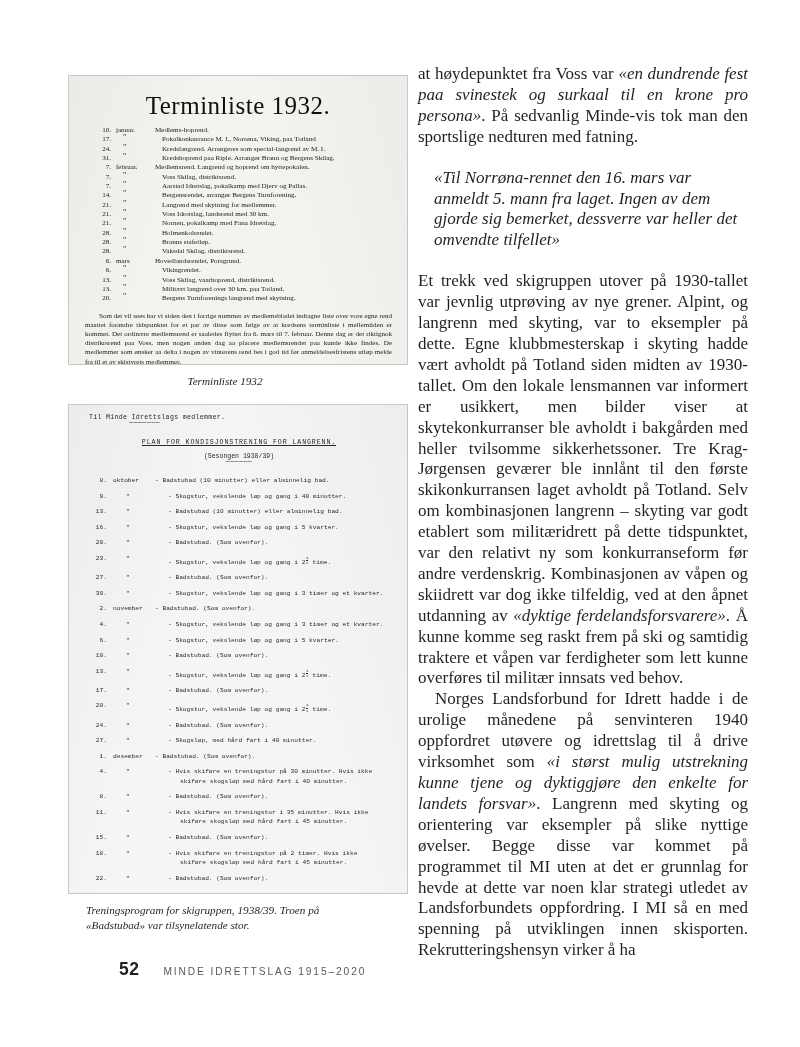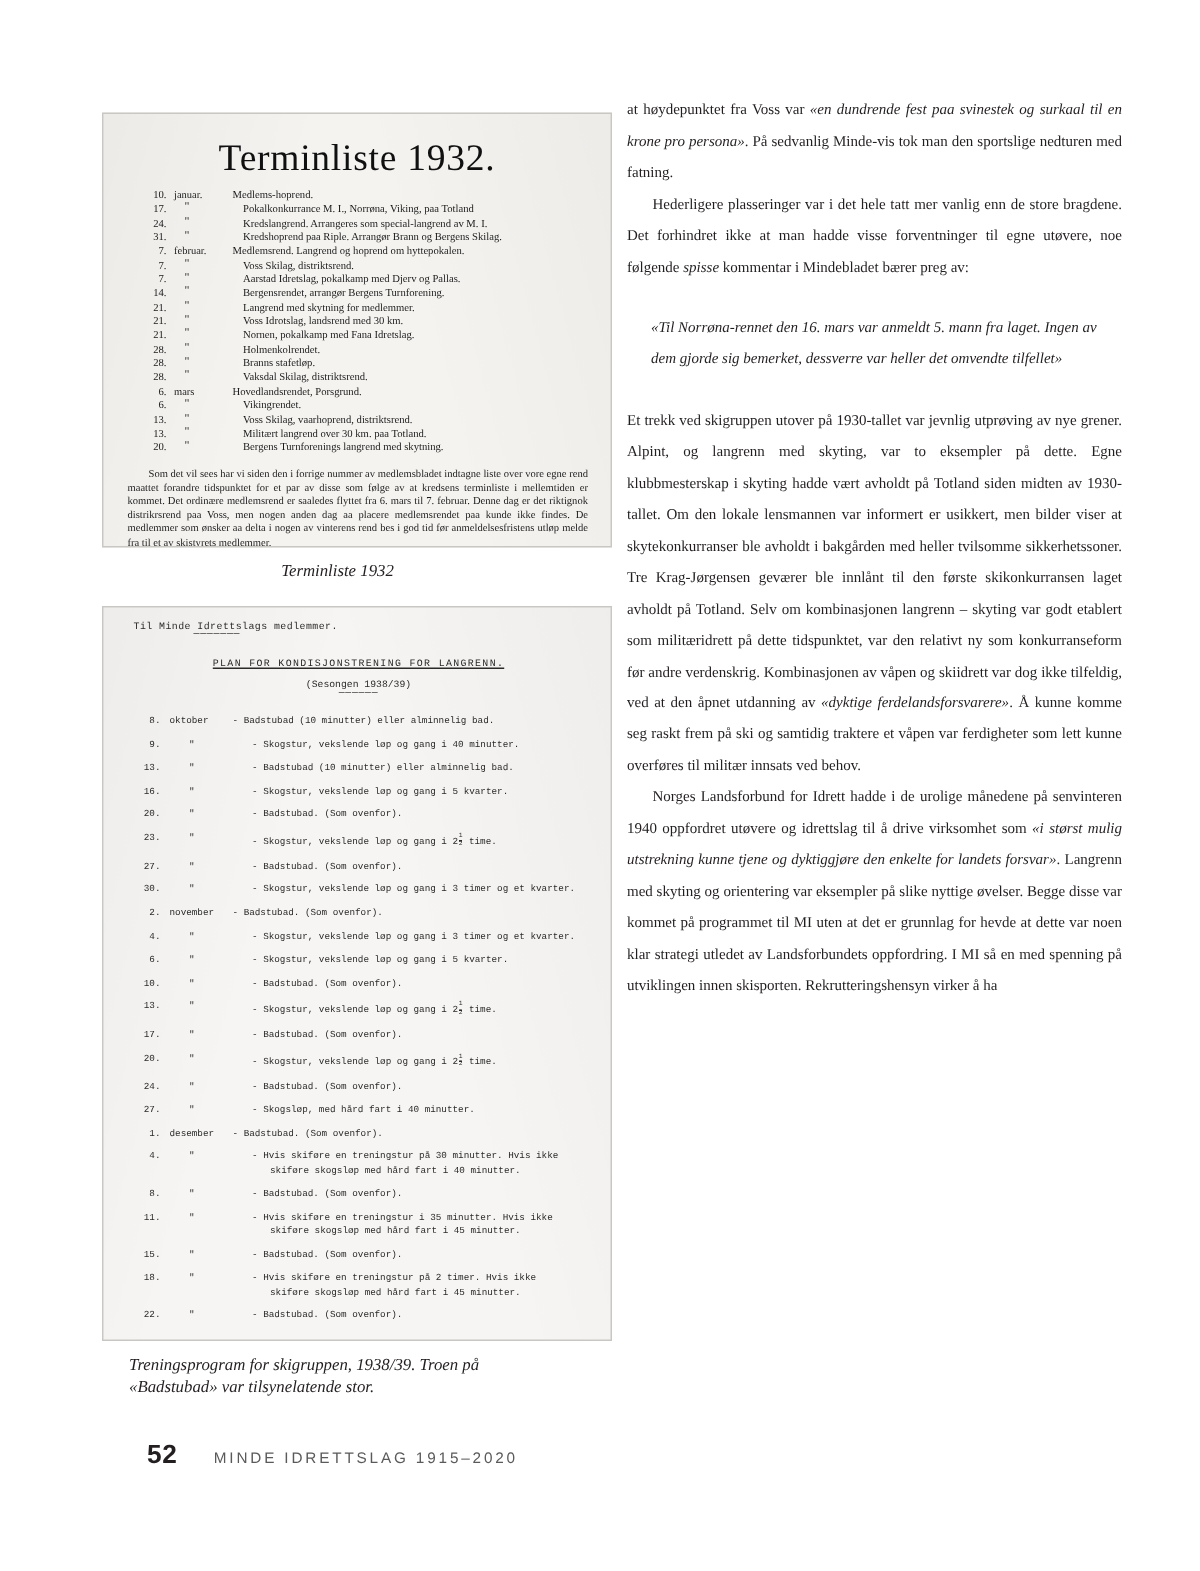--- a/index.html
+++ b/index.html
@@ -180,39 +180,39 @@
   }
   .frac b { display: block; font-weight: normal; }
   .frac .den { border-top: 0.5px solid #2a2a2a; }
 
   
   .col-right {
     position: absolute;
     left: 418px;
     top: 64px;
     width: 330px;
-    font-size: 10px;
+    font-size: 17px;
     line-height: 20.9px;
     text-align: justify;
     color: #231f20;
     hyphens: manual;
   }
   .col-right p { margin: 0; }
   .col-right p.indent { text-indent: 17px; }
   .col-right .quote-block {
     font-style: italic;
     margin: 20px 0 20px 16px;
     text-align: left;
   }
   .col-right em { font-style: italic; }
 
   
   .footer {
     position: absolute;
-    left: 98px;
+    left: 119px;
     top: 959px;
     display: flex;
     align-items: baseline;
   }
   .folio {
     font-family: "Liberation Sans", "DejaVu Sans", sans-serif;
     font-size: 17.5px;
     font-weight: 600;
     color: #231f20;
     letter-spacing: 0.5px;
@@ -468,21 +468,20 @@
             </div>
           </div>
       </div>
       <figcaption class="caption">Treningsprogram for skigruppen, 1938/39. Troen på «Badstubad» var tilsynelatende stor.</figcaption>
     </figure>
 
   </div>
 
   <div class="col-right">
     <p><span>at høydepunktet fra Voss var </span><em>«en dundrende fest paa svinestek og surkaal til en krone pro persona»</em><span>. På sedvanlig Minde-vis tok man den sportslige nedturen med fatning.</span></p>
-    <p class="indent"><span>Hederligere plasseringer var i det hele tatt mer vanlig enn de store bragdene. Det forhindret ikke at man hadde visse forventninger til egne utøvere, noe følgende </span><em>spisse</em><span> kommentar i Mindebladet bærer preg av:</span></p>
     <p class="quote-block">«Til Norrøna-rennet den 16. mars var anmeldt 5. mann fra laget. Ingen av dem gjorde sig bemerket, dessverre var heller det omvendte tilfellet»</p>
     <p><span>Et trekk ved skigruppen utover på 1930-tallet var jevnlig utprøving av nye grener. Alpint, og langrenn med skyting, var to eksempler på dette. Egne klubbmesterskap i skyting hadde vært avholdt på Totland siden midten av 1930-tallet. Om den lokale lensmannen var informert er usikkert, men bilder viser at skytekonkurranser ble avholdt i bakgården med heller tvilsomme sikkerhetssoner. Tre Krag-Jørgensen geværer ble innlånt til den første skikonkurransen laget avholdt på Totland. Selv om kombinasjonen langrenn – skyting var godt etablert som militæridrett på dette tidspunktet, var den relativt ny som konkurranseform før andre verdenskrig. Kombinasjonen av våpen og skiidrett var dog ikke tilfeldig, ved at den åpnet utdanning av </span><em>«dyktige ferdelandsforsvarere»</em><span>. Å kunne komme seg raskt frem på ski og samtidig traktere et våpen var ferdigheter som lett kunne overføres til militær innsats ved behov.</span></p>
     <p class="indent"><span>Norges Landsforbund for Idrett hadde i de urolige månedene på senvinteren 1940 oppfordret utøvere og idrettslag til å drive virksomhet som </span><em>«i størst mulig utstrekning kunne tjene og dyktiggjøre den enkelte for landets forsvar»</em><span>. Langrenn med skyting og orientering var eksempler på slike nyttige øvelser. Begge disse var kommet på programmet til MI uten at det er grunnlag for hevde at dette var noen klar strategi utledet av Landsforbundets oppfordring. I MI så en med spenning på utviklingen innen skisporten. Rekrutteringshensyn virker å ha</span></p>
   </div>
 
   <div class="footer">
     <span class="folio">52</span>
     <span class="runhead">MINDE IDRETTSLAG 1915–2020</span>
   </div>
 

